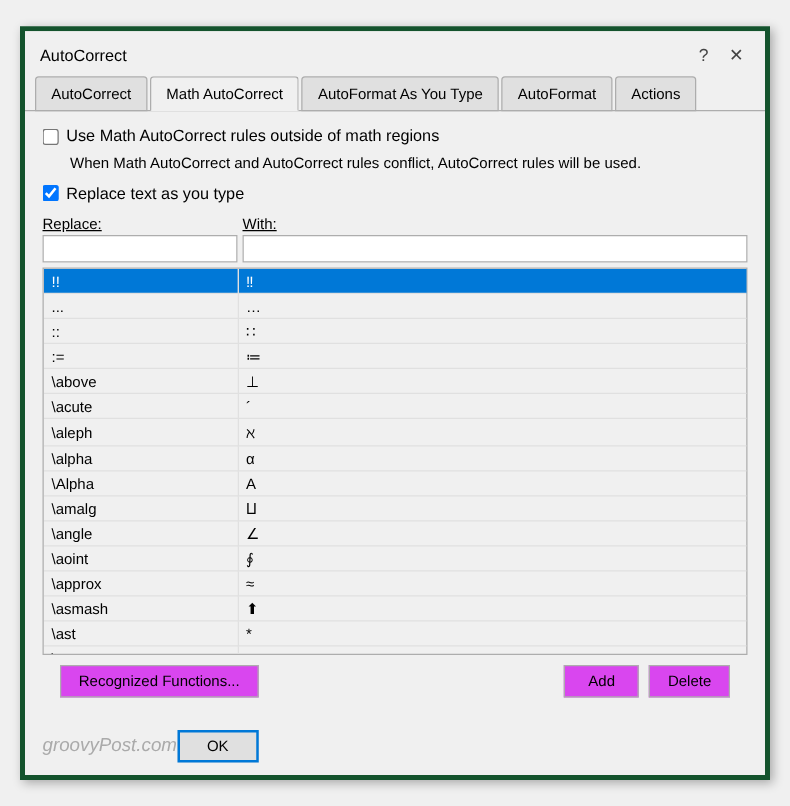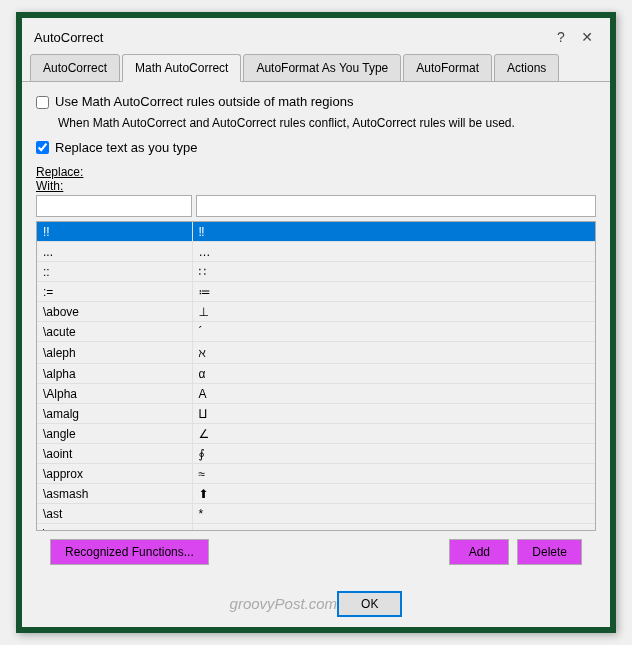--- a/index.html
+++ b/index.html
@@ -8,21 +8,21 @@
       font-size: 13px;
       background: #f0f0f0;
       display: flex;
       justify-content: center;
       align-items: center;
       width: 632px;
       height: 645px;
     }
     .dialog {
       background: #f0f0f0;
-      border: 6px solid #14532d;
+      border: 4px solid #14532d;
       box-shadow: 2px 2px 8px rgba(0,0,0,0.3);
       width: 600px;
       display: flex;
       flex-direction: column;
     }
     .titlebar {
       background: #f0f0f0;
       padding: 8px 12px 4px 12px;
       display: flex;
       align-items: center;
@@ -97,21 +97,21 @@
       line-height: 1.4;
     }
     .checkbox-row2 {
       display: flex;
       align-items: center;
       gap: 6px;
       margin-bottom: 10px;
     }
     .replace-header {
       display: flex;
-      flex-direction: column;
+      flex-direction: row;
       margin-bottom: 2px;
     }
     .replace-header .col-replace {
       width: 160px;
       font-size: 12px;
       text-decoration: underline;
     }
     .replace-header .col-with {
       font-size: 12px;
       text-decoration: underline;
@@ -193,21 +193,21 @@
       padding: 0 14px;
       font-size: 12px;
       background: #d946ef;
       border: 1px solid #adadad;
       cursor: pointer;
       min-width: 60px;
       color: #000;
     }
     .footer-row {
       display: flex;
-      justify-content: center;
+      justify-content: flex-start;
       align-items: center;
       padding: 6px 14px 10px 14px;
     }
     .footer-brand {
       font-size: 15px;
       color: #aaa;
       font-style: italic;
     }
     .footer-actions {
       display: flex;

